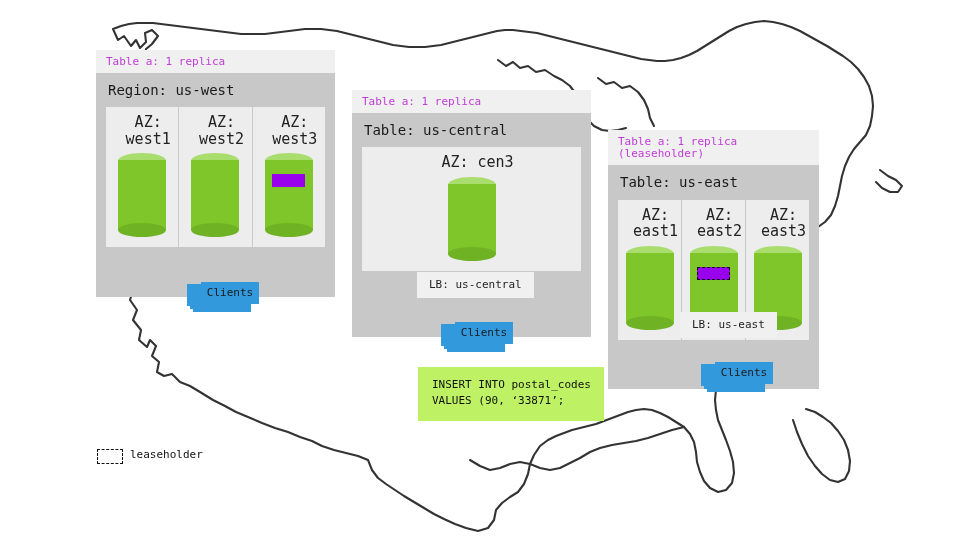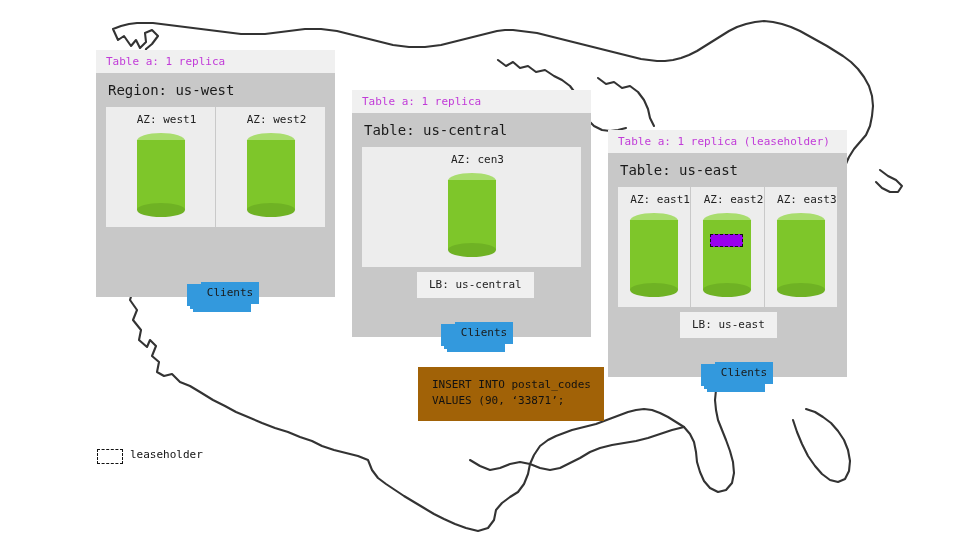--- a/index.html
+++ b/index.html
@@ -12,21 +12,21 @@
 
   
   .region{position:absolute;}
   .region-head{background:#f0f0f0;color:#c13bd8;font-size:11px;
                padding:6px 10px 5px 10px;line-height:1.1;letter-spacing:0px;}
   .region-body{background:#c8c8c8;padding:0 10px 10px 10px;}
   .region-title{font-size:14px;color:#1a1a1a;padding:10px 2px 9px 2px;line-height:1.1;}
   .az-row{background:#ededed;display:flex;}
   .az{flex:1;position:relative;padding:7px 0 10px 0;text-align:center;}
   .az + .az{border-left:1px solid #c9c9c9;}
-  .az-label{font-size:11px;color:#222;margin-bottom:6px;line-height:1.1;padding-left:12px;}
+  .az-label{font-size:15px;color:#222;margin-bottom:6px;line-height:1.1;padding-left:12px;}
 
   
   .cyl{position:relative;margin:0 auto;}
   .cyl-body{position:absolute;left:0;border-radius:0;background:#7ec62a;}
   .cyl-top{position:absolute;left:0;border-radius:50%;background:#a9dd6e;}
   .cyl-bot{position:absolute;left:0;border-radius:50%;background:#6fb224;}
   .range{position:absolute;background:#9900ee;}
   .range.lease{border:1.6px dashed #111;}
 
   
@@ -34,21 +34,21 @@
       text-align:center;padding:7px 12px;line-height:1.1;white-space:nowrap;}
 
   
   .clients{position:absolute;}
   .clients .sh{position:absolute;background:#3399dd;}
   .clients .face{position:absolute;left:16px;top:0;background:#3399dd;
       color:#1a1a1a;font-size:11px;display:flex;align-items:center;
       justify-content:center;line-height:1.1;}
 
   
-  .sqlbox{position:absolute;background:#a16207;font-size:11px;color:#111;
+  .sqlbox{position:absolute;background:#bef264;font-size:11px;color:#111;
           padding:10px 12px 12px 14px;line-height:1.45;white-space:pre;}
 
   
   .legend{position:absolute;display:flex;align-items:flex-start;}
   .legend .swatch{width:24px;height:13px;border:1.6px dashed #111;background:#fff;}
   .legend .ltext{font-size:11px;color:#111;margin-left:7px;line-height:1.1;
                  font-family:"DejaVu Sans Mono","Liberation Mono",monospace;}
 
   
   #arrow{position:absolute;left:0;top:0;width:960px;height:540px;}
@@ -148,20 +148,29 @@
 
         <div class="az">
           <div class="az-label">AZ: west2</div>
           <div class="cyl" style="width:48px;height:84px;">
             <div class="cyl-top" style="top:0;width:48px;height:15px;"></div>
             <div class="cyl-body" style="top:7px;width:48px;height:70px;"></div>
             <div class="cyl-bot" style="top:70px;width:48px;height:14px;"></div>
           </div>
         </div>
 
+        <div class="az">
+          <div class="az-label">AZ: west3</div>
+          <div class="cyl" style="width:48px;height:84px;">
+            <div class="cyl-top" style="top:0;width:48px;height:15px;"></div>
+            <div class="cyl-body" style="top:7px;width:48px;height:70px;"></div>
+            <div class="cyl-bot" style="top:70px;width:48px;height:14px;"></div>
+            <div class="range" style="left:7px;top:21px;width:33px;height:13px;"></div>
+          </div>
+        </div>
 
       </div>
     </div>
     <div class="clients" style="left:89px;top:232px;width:66px;height:30px;">
       <div class="sh" style="left:8px;top:8px;width:58px;height:22px;"></div>
       <div class="sh" style="left:5px;top:5px;width:58px;height:22px;"></div>
       <div class="sh" style="left:2px;top:2px;width:58px;height:22px;"></div>
       <div class="face" style="width:58px;height:22px;">Clients</div>
     </div>
   </div>
@@ -190,21 +199,21 @@
       <div class="sh" style="left:8px;top:8px;width:58px;height:22px;"></div>
       <div class="sh" style="left:5px;top:5px;width:58px;height:22px;"></div>
       <div class="sh" style="left:2px;top:2px;width:58px;height:22px;"></div>
       <div class="face" style="width:58px;height:22px;">Clients</div>
     </div>
   </div>
 
   <div class="sqlbox" style="left:418px;top:367px;width:160px;">INSERT INTO postal_codes
 VALUES (90, ‘33871’;</div>
 
-  <div class="region" style="left:608px;top:130px;width:239px;">
+  <div class="region" style="left:608px;top:130px;width:211px;">
     <div class="region-head">Table a: 1 replica (leaseholder)</div>
     <div class="region-body" style="height:214px;">
       <div class="region-title">Table: us-east</div>
       <div class="az-row">
 
         <div class="az">
           <div class="az-label">AZ: east1</div>
           <div class="cyl" style="width:48px;height:84px;">
             <div class="cyl-top" style="top:0;width:48px;height:15px;"></div>
             <div class="cyl-body" style="top:7px;width:48px;height:70px;"></div>

